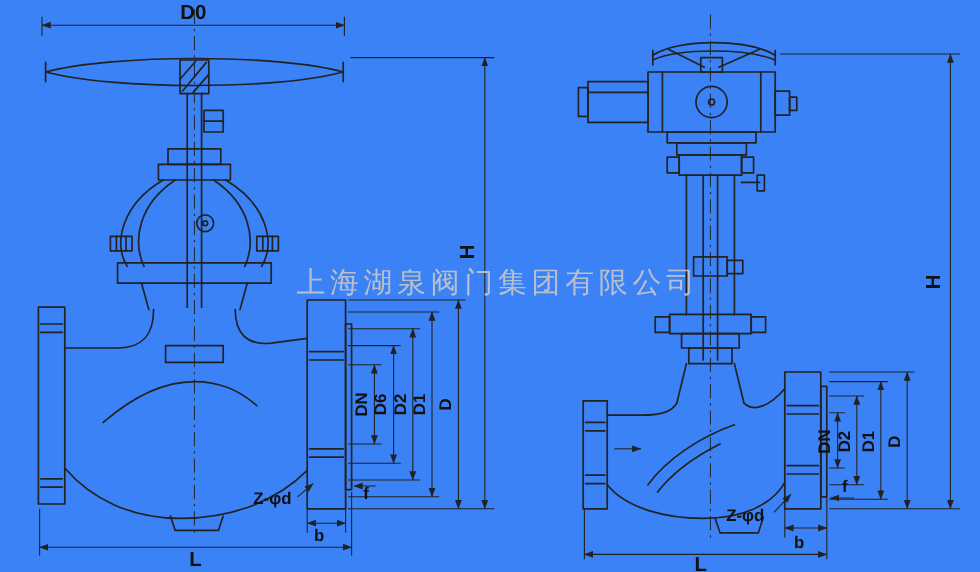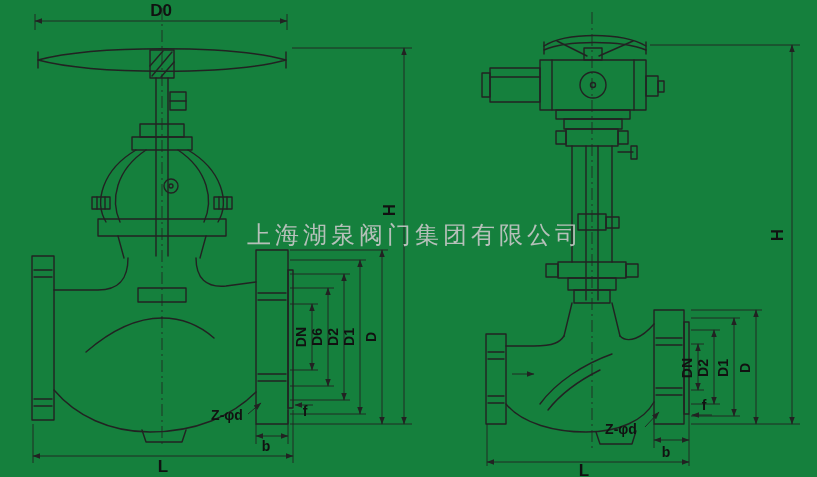--- a/index.html
+++ b/index.html
@@ -1,19 +1,19 @@
 <!DOCTYPE html>
 <html><head>
 <meta charset="utf-8">
 <style>
   html,body { margin:0; padding:0; background:#ffffff; }
   .canvas {
     position:relative;
     width:817px; height:477px;
-    background:#15803d;
+    background:#3b82f6;
     overflow:hidden;
     font-family:"Liberation Sans", sans-serif;
   }
   svg { display:block; }
   .ln  { fill:none; stroke:#222222; stroke-width:1.4; stroke-linecap:round; stroke-linejoin:round; }
   .dim { fill:none; stroke:#222222; stroke-width:0.9; }
   .cl  { fill:none; stroke:#222222; stroke-width:0.8; stroke-dasharray:12 4 2 4; }
   .dimtext    { font-family:"Liberation Sans", sans-serif; font-weight:bold; font-size:15px; fill:#111111; }
   .dimtext-lg { font-size:17px; }
   .dimtext-sm { font-size:14px; }

